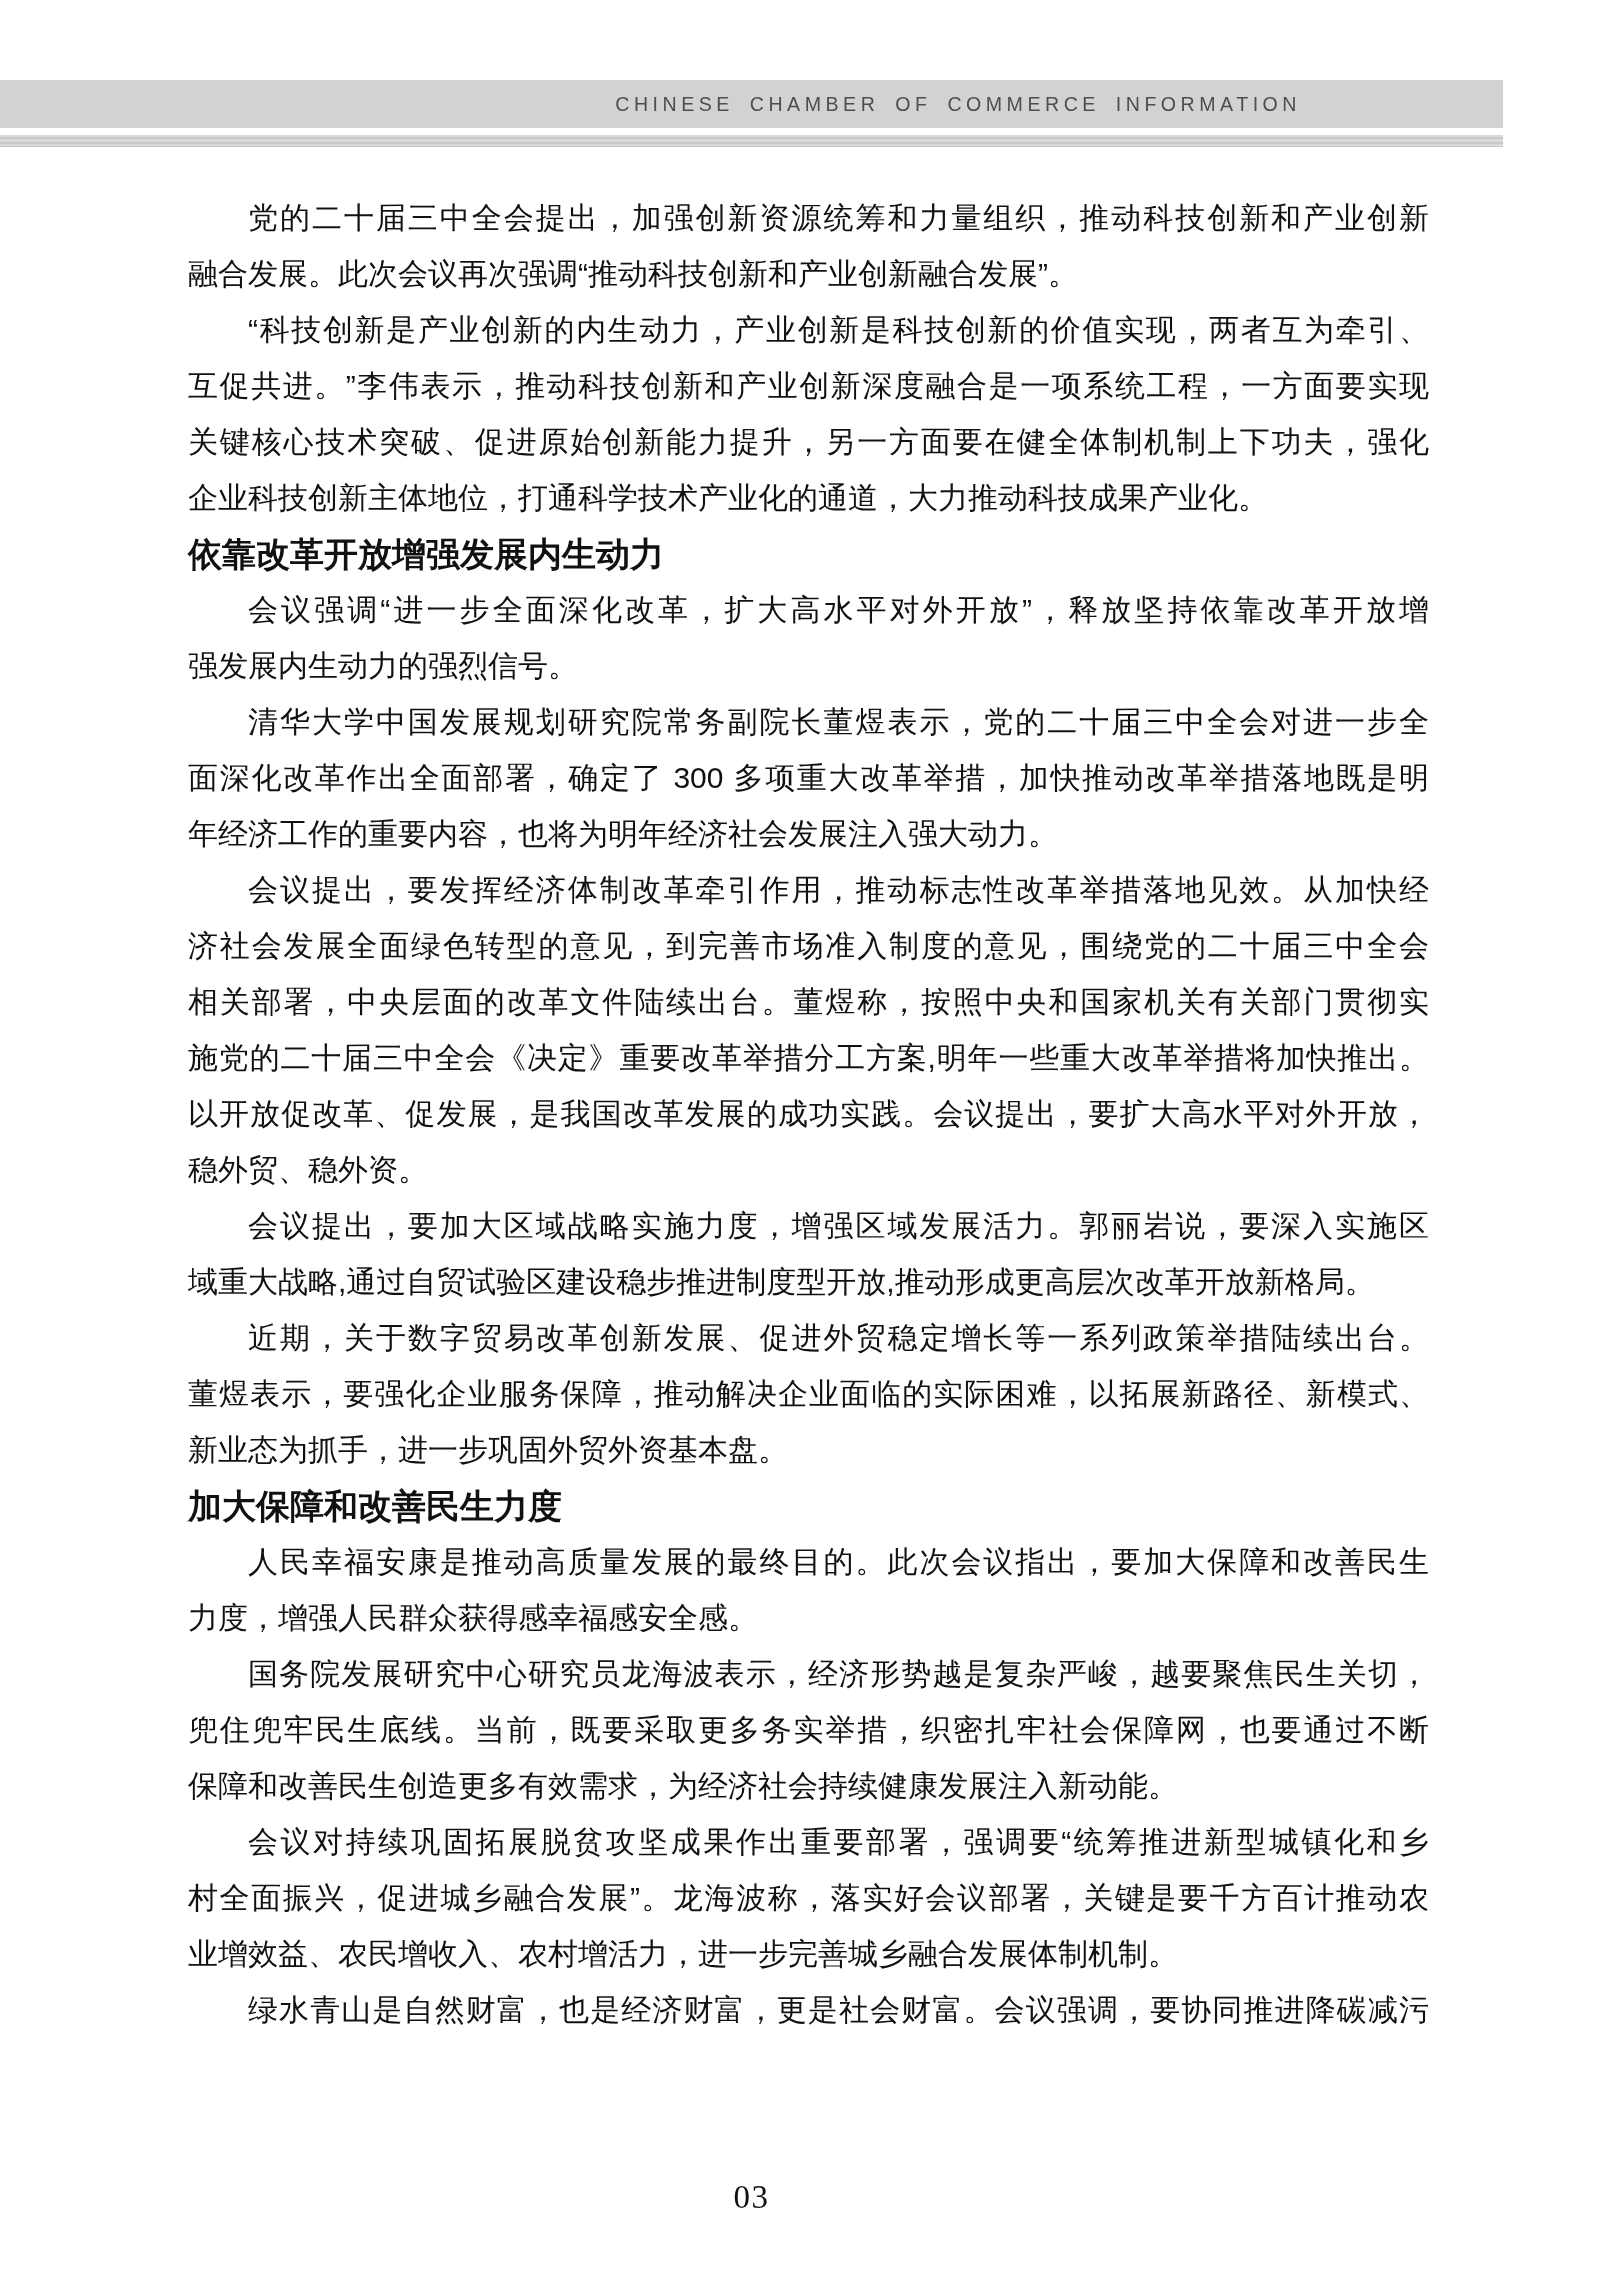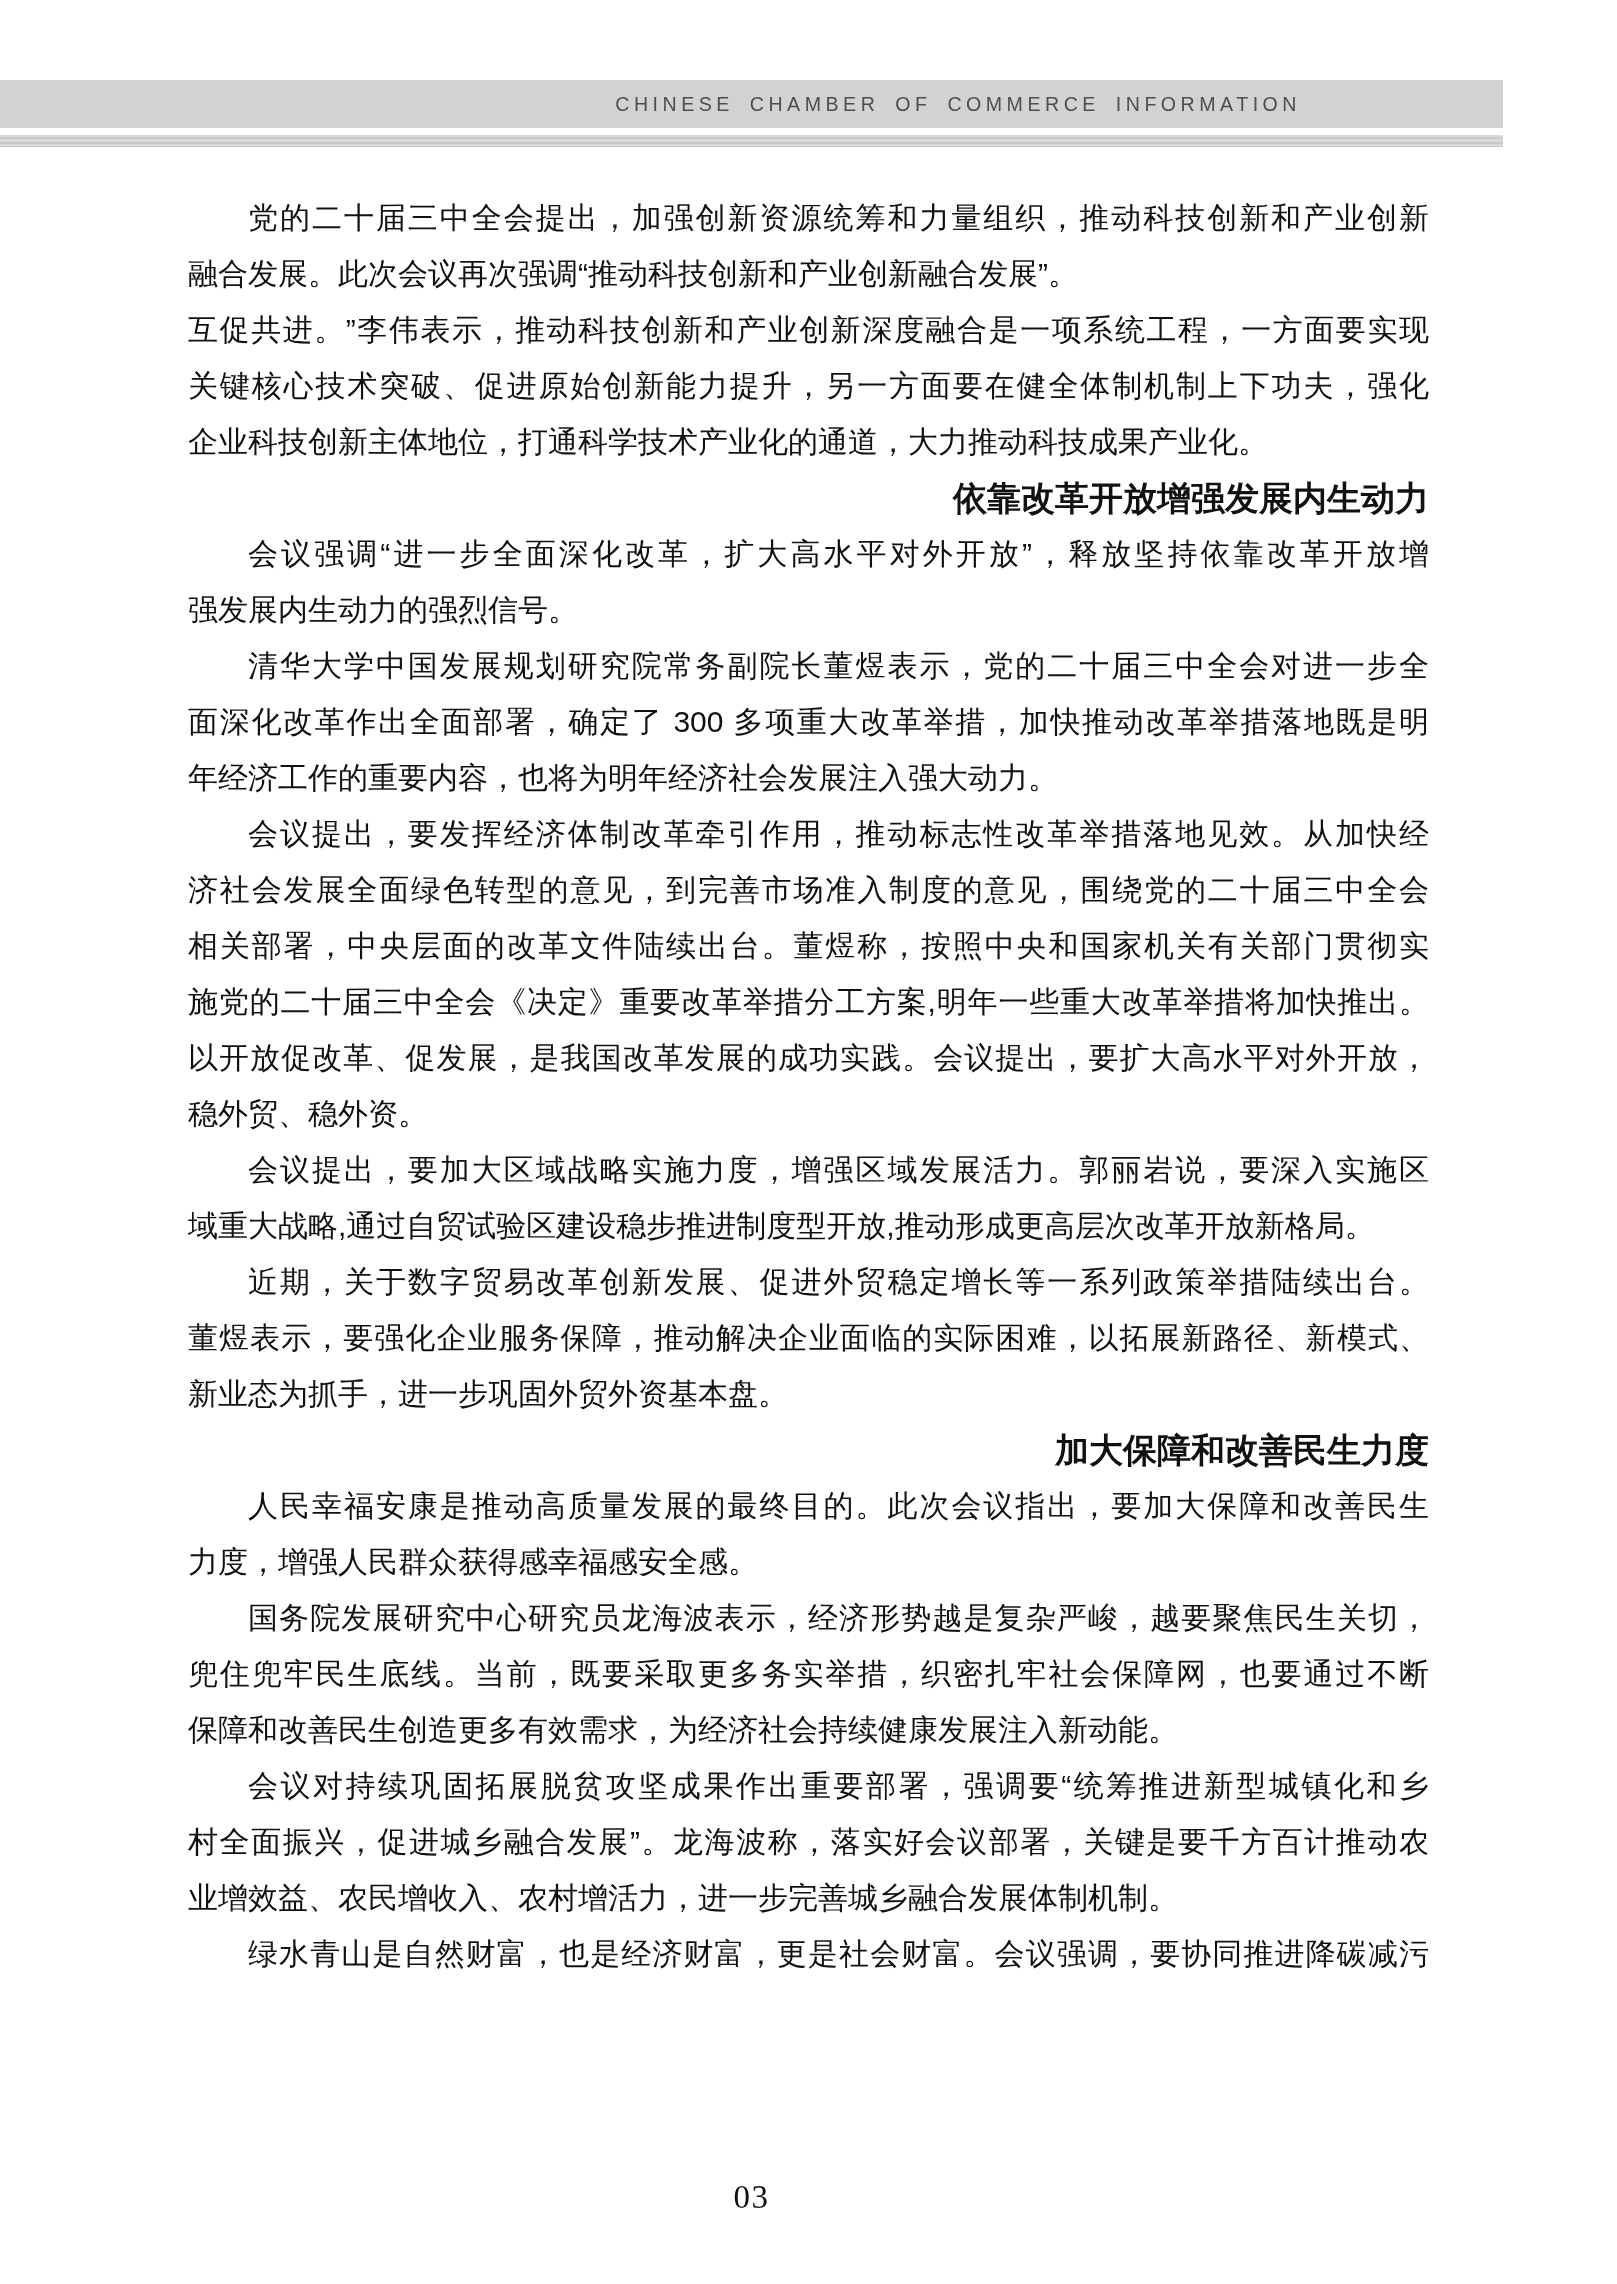--- a/index.html
+++ b/index.html
@@ -62,21 +62,21 @@
     color: var(--body_text, #111111);
     text-align: justify;
     text-align-last: justify;
   }
   .line.indent { text-indent: 2em; }
   .line.pl { text-align-last: left; }
   .heading {
     font-size: 34px;
     line-height: 56px;
     font-weight: bold;
-    text-align: right;
+    text-align: left;
     color: var(--body_text, #111111);
   }
   .page-number {
     position: absolute;
     top: 2179px;
     left: 0;
     right: 0;
     text-align: center;
     font-family: "Liberation Serif", serif;
     font-size: 33px;
@@ -92,20 +92,21 @@
     <span class="header-title">CHINESE CHAMBER OF COMMERCE INFORMATION</span>
   </div>
   <div class="stripe-band"></div>
 
   <div class="article" id="article">
       <div class="paragraph">
         <div class="line indent">党的二十届三中全会提出，加强创新资源统筹和力量组织，推动科技创新和产业创新</div>
         <div class="line pl">融合发展。此次会议再次强调“推动科技创新和产业创新融合发展”。</div>
       </div>
       <div class="paragraph">
+        <div class="line indent">“科技创新是产业创新的内生动力，产业创新是科技创新的价值实现，两者互为牵引、</div>
         <div class="line">互促共进。”李伟表示，推动科技创新和产业创新深度融合是一项系统工程，一方面要实现</div>
         <div class="line">关键核心技术突破、促进原始创新能力提升，另一方面要在健全体制机制上下功夫，强化</div>
         <div class="line pl">企业科技创新主体地位，打通科学技术产业化的通道，大力推动科技成果产业化。</div>
       </div>
       <div class="heading">依靠改革开放增强发展内生动力</div>
       <div class="paragraph">
         <div class="line indent">会议强调“进一步全面深化改革，扩大高水平对外开放”，释放坚持依靠改革开放增</div>
         <div class="line pl">强发展内生动力的强烈信号。</div>
       </div>
       <div class="paragraph">

